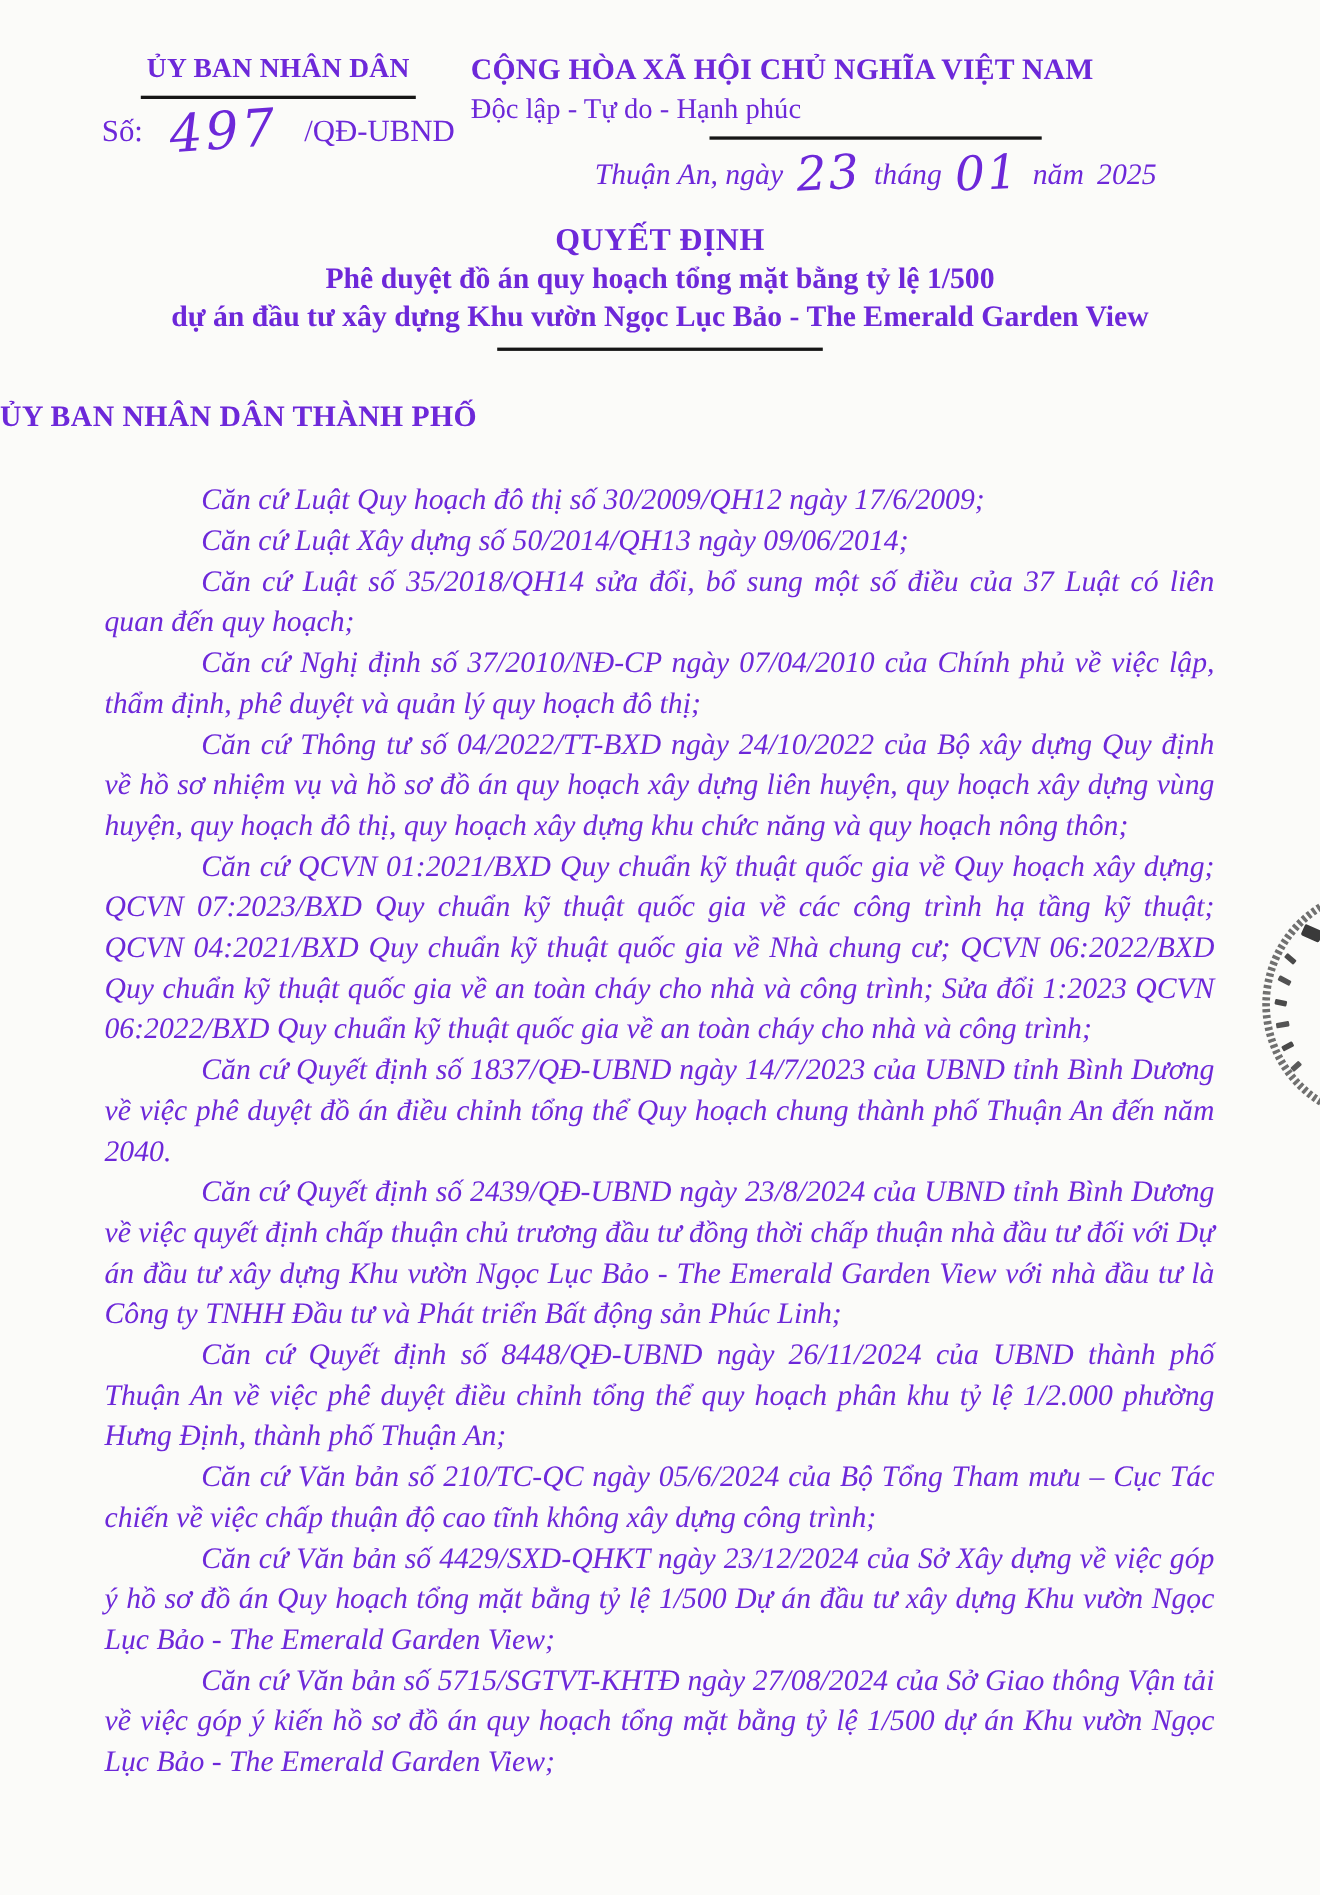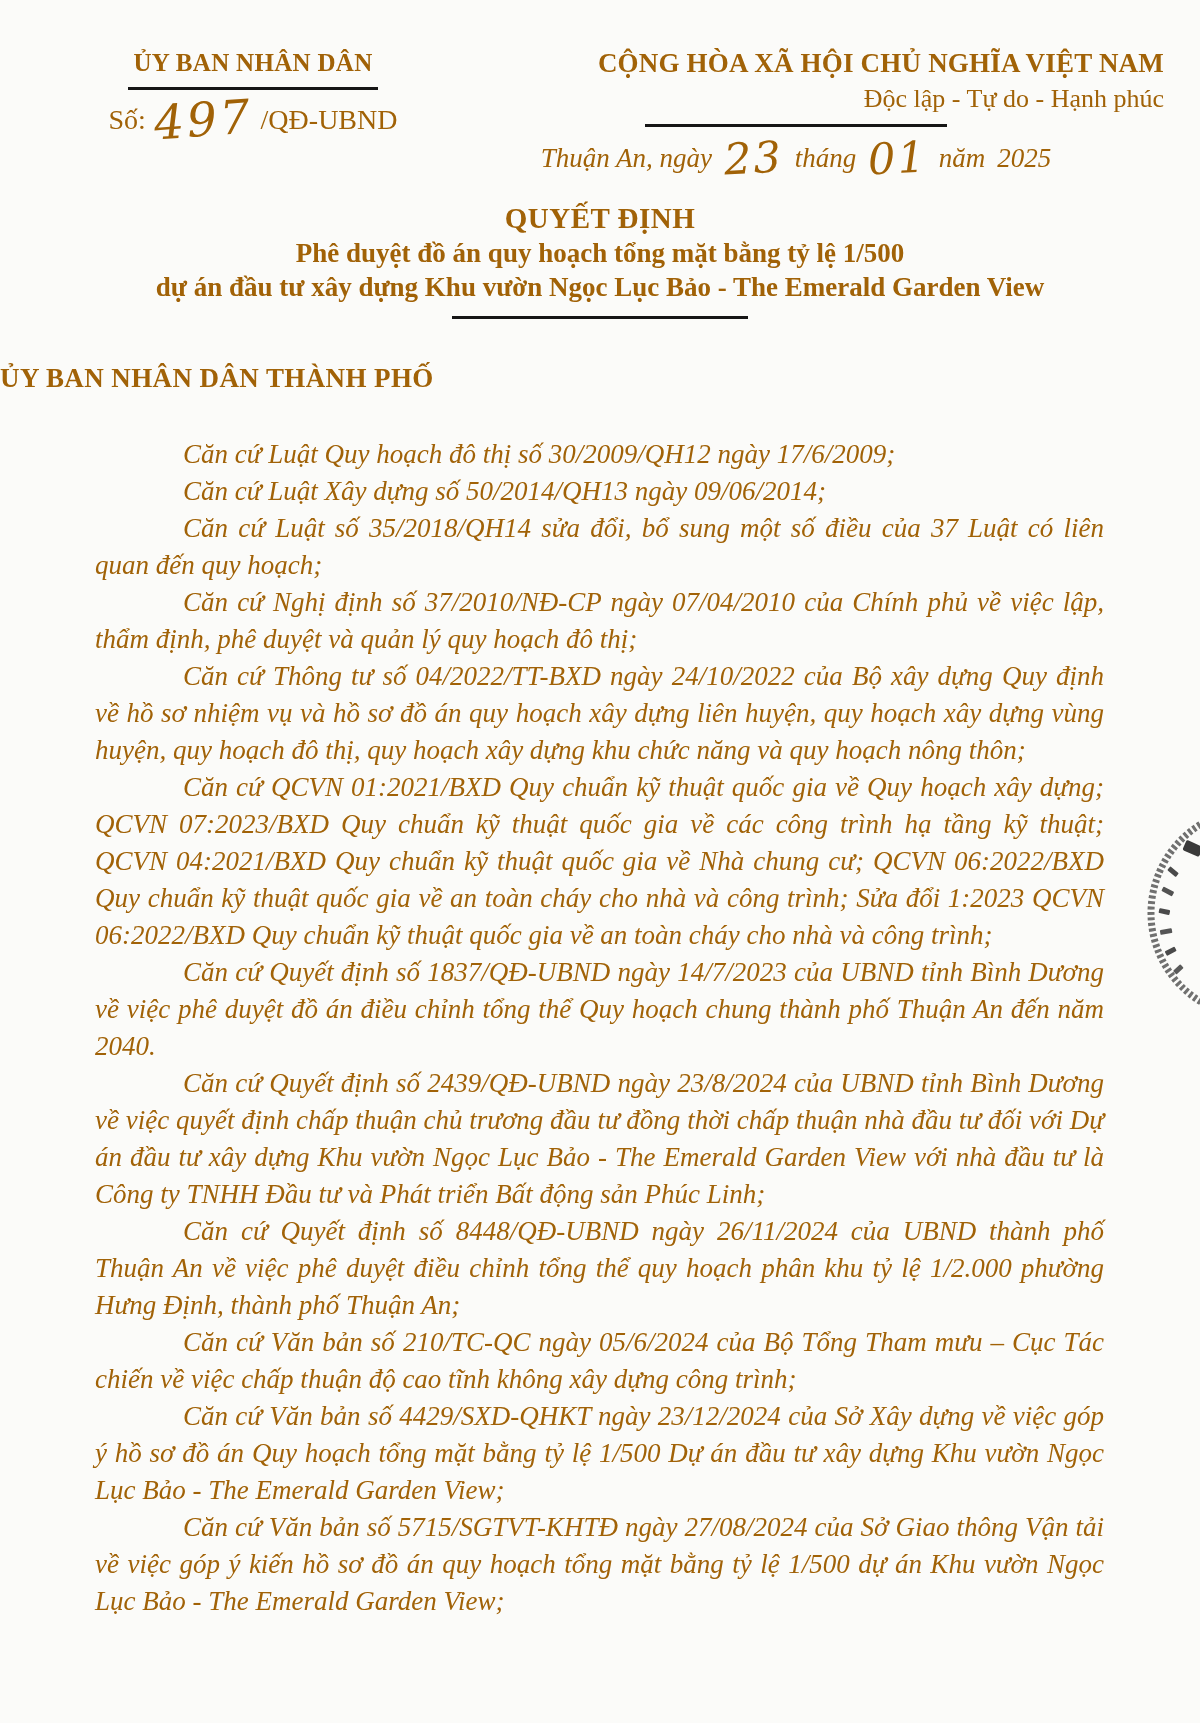--- a/index.html
+++ b/index.html
@@ -1,33 +1,33 @@
 <!DOCTYPE html>
 <html lang="vi"><head>
 <meta charset="utf-8">
 <style>
   html,body{margin:0;padding:0;background:#e8e8e6;}
   .page{
     position:relative;
     width:1200px;height:1723px;
     margin:0 auto;
     background:#fbfbf9;
-    color:#a16207;
+    color:#6d28d9;
     font-family:"Liberation Serif", serif;
     overflow:hidden;
   }
   
   .header{display:flex;align-items:flex-start;padding:46px 30px 0 78px;}
   .header-left{width:350px;text-align:center;flex:none;}
   .org-line{font-weight:bold;font-size:25px;line-height:33px;letter-spacing:.3px;}
   .org-rule{width:250px;border-bottom:3px solid #161616;margin:8px auto 0;}
-  .number-line{margin-top:10px;font-size:28px;display:flex;justify-content:center;align-items:center;gap:8px;}
+  .number-line{margin-top:10px;font-size:28px;display:flex;justify-content:center;align-items:center;gap:24px;}
   .hand{font-family:"DejaVu Serif", serif;font-style:italic;display:inline-block;}
   .hand-number{font-size:47px;line-height:40px;transform:rotate(-4deg);letter-spacing:3px;}
-  .header-right{flex:1;text-align:right;padding-right:6px;}
+  .header-right{flex:1;text-align:left;padding-right:6px;}
   .national-line{font-weight:bold;font-size:27px;line-height:34px;letter-spacing:.2px;}
   .motto-line{font-weight:normal;font-size:26px;line-height:32px;margin-top:3px;}
   .motto-rule{width:302px;border-bottom:3px solid #161616;margin:9px auto 0;}
   .date-line{margin-top:13px;font-style:italic;font-size:27px;display:flex;justify-content:center;align-items:center;gap:12px;}
   .hand-date{font-size:43px;line-height:36px;transform:rotate(-3deg);letter-spacing:2px;}
   
   .title-block{text-align:center;margin-top:24px;}
   .doc-type{font-weight:bold;font-size:29px;line-height:36px;letter-spacing:.5px;}
   .doc-subtitle{font-weight:bold;font-size:27px;line-height:34px;}
   .title-rule{width:296px;border-bottom:3px solid #161616;margin:12px auto 0;}

